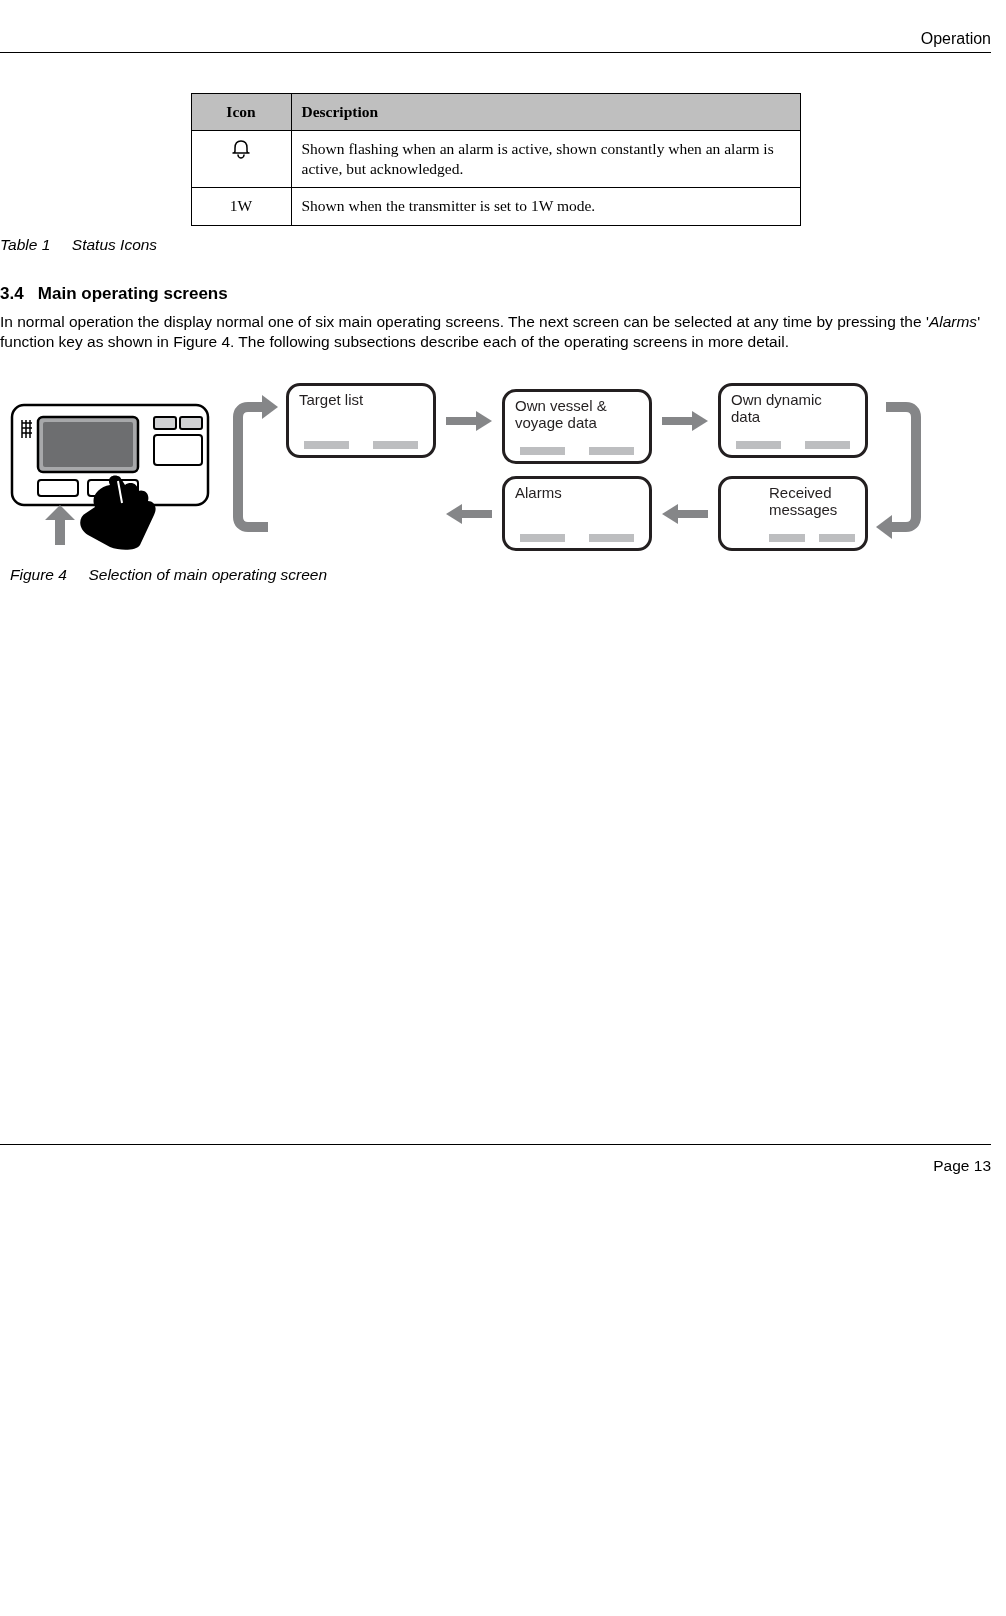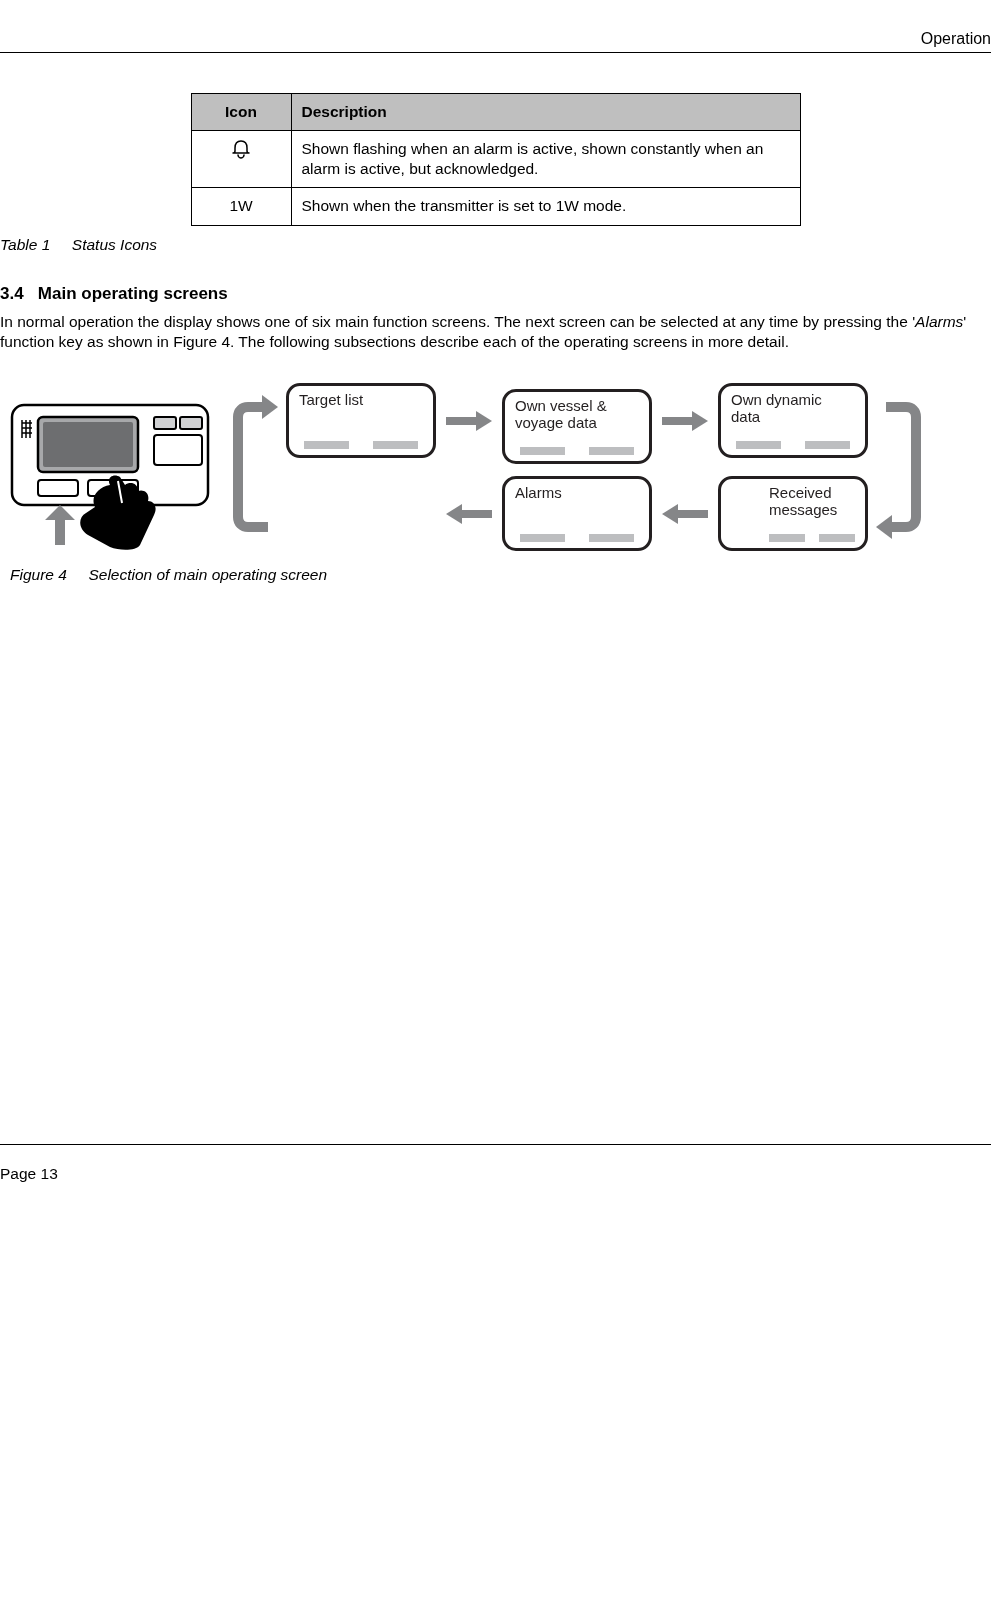--- a/index.html
+++ b/index.html
@@ -24,20 +24,21 @@
     width: 610px;
     margin: 0 auto 10px auto;
   }
   .status-table th, .status-table td {
     border: 1px solid #000;
     padding: 8px 10px;
     text-align: left;
     vertical-align: top;
     font-size: 15.5px;
     line-height: 1.3;
+    font-family: Liberation Serif, serif;
   }
   .status-table th {
     background: #bfbfbf;
     font-weight: bold;
   }
   .status-table .icon-col { width: 100px; text-align: center; }
   .table-caption {
     font-style: italic;
     font-size: 15.5px;
     margin: 10px 0 30px 0;
@@ -103,21 +104,22 @@
     width: 45px;
     height: 8px;
     background: #bdbec0;
   }
   .arrow-cell { display:flex; justify-content:center; }
   .arrow-h { width: 46px; height: 20px; }
   .arrow-loop { width: 50px; height: 160px; }
   .page-footer {
     border-top: 1px solid #000;
     margin-top: 560px;
-    padding-top: 20px;
+    padding-top: 12px;
+    text-align: right;
     font-size: 15.5px;
   }
   .bell-icon { font-size: 18px; }
 </style>
 </head>
 <body>
 
 <div class="page-header">
   <span>Operation</span>
 </div>
@@ -149,21 +151,21 @@
 
 <p class="table-caption">
   <span>Table 1</span>&nbsp;&nbsp;&nbsp;&nbsp;&nbsp;<span>Status Icons</span>
 </p>
 
 <h3 class="section-heading">
   <span>3.4</span>&nbsp;&nbsp;&nbsp;<span>Main operating screens</span>
 </h3>
 
 <p class="body-text">
-  <span>In normal operation the display shows one of six main function screens. The next screen can be selected at any time by pressing the '</span><i>Alarms</i><span>' function key as shown in Figure 4. The following subsections describe each of the operating screens in more detail.</span>
+  <span>In normal operation the display normal one of six main operating screens. The next screen can be selected at any time by pressing the '</span><i>Alarms</i><span>' function key as shown in Figure 4. The following subsections describe each of the operating screens in more detail.</span>
 </p>
 
 <div class="figure-wrap">
   <div class="diagram">
 
     <div class="device">
       <svg width="200" height="165" viewBox="0 0 200 165">
 
         <rect x="2" y="20" width="196" height="100" rx="12" ry="12" fill="#fff" stroke="#000" stroke-width="2.5"></rect>
 

